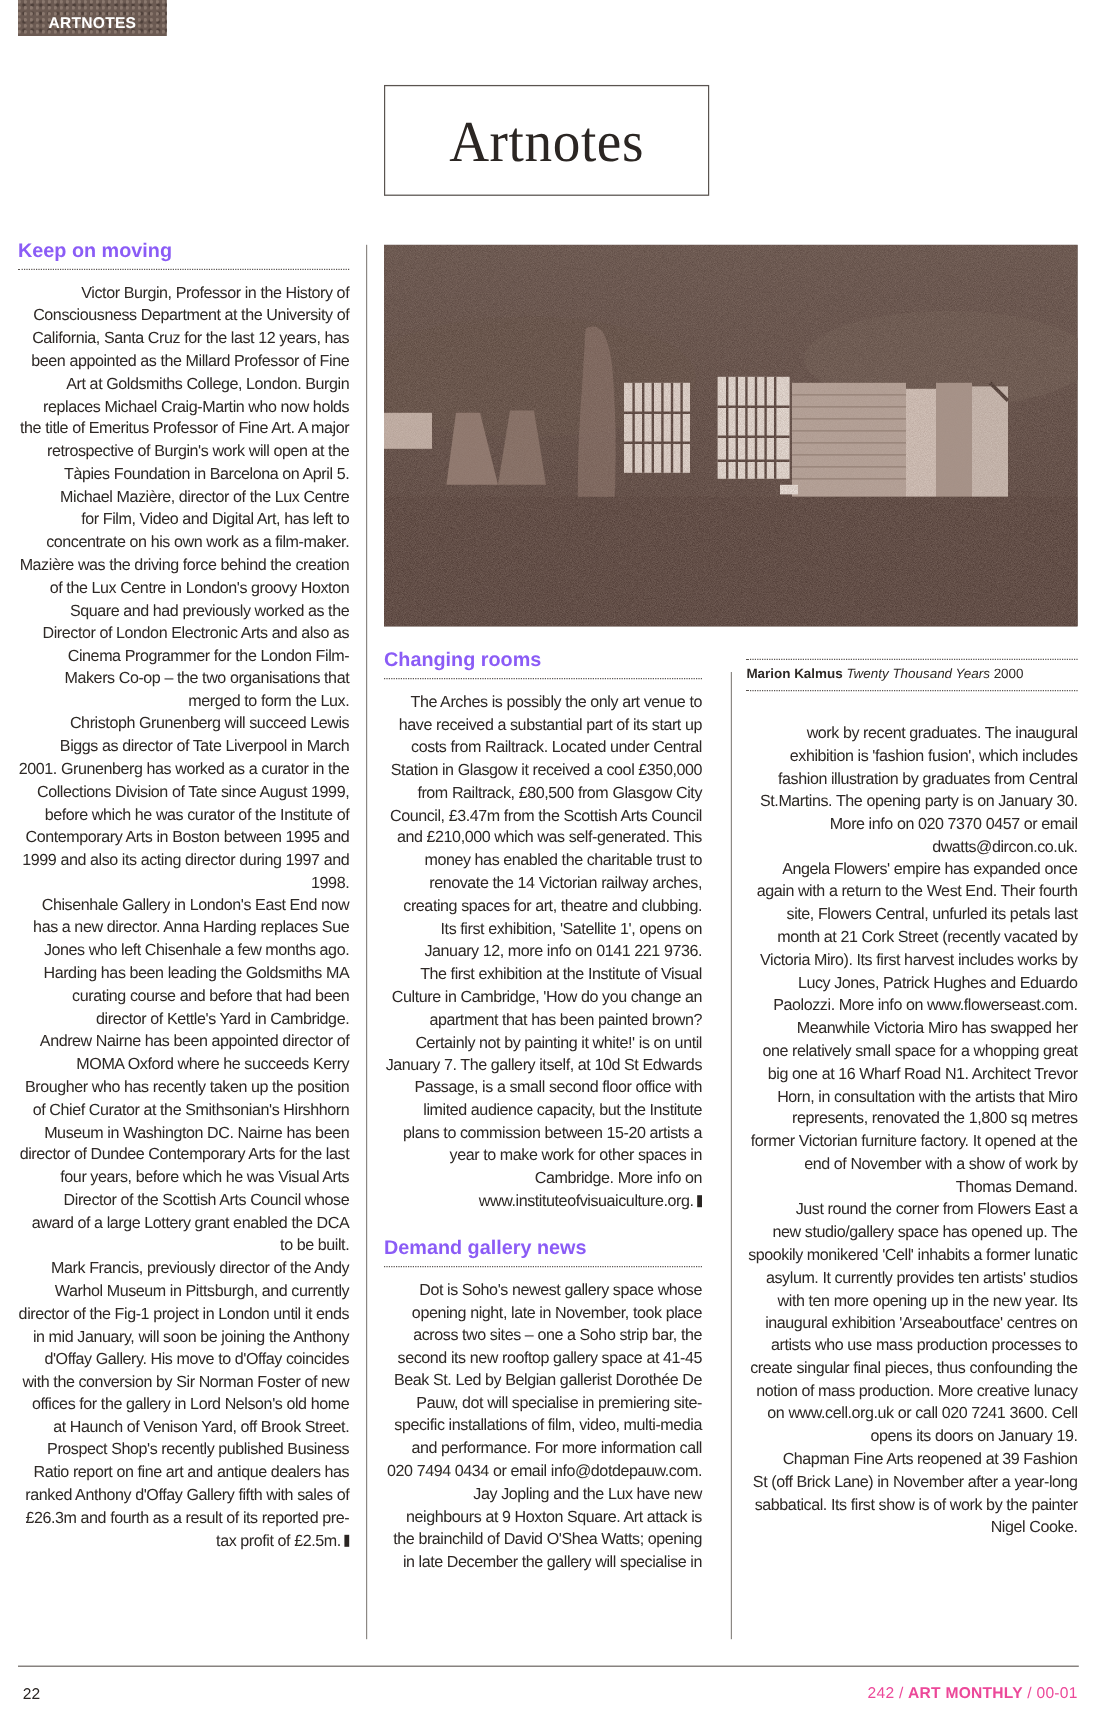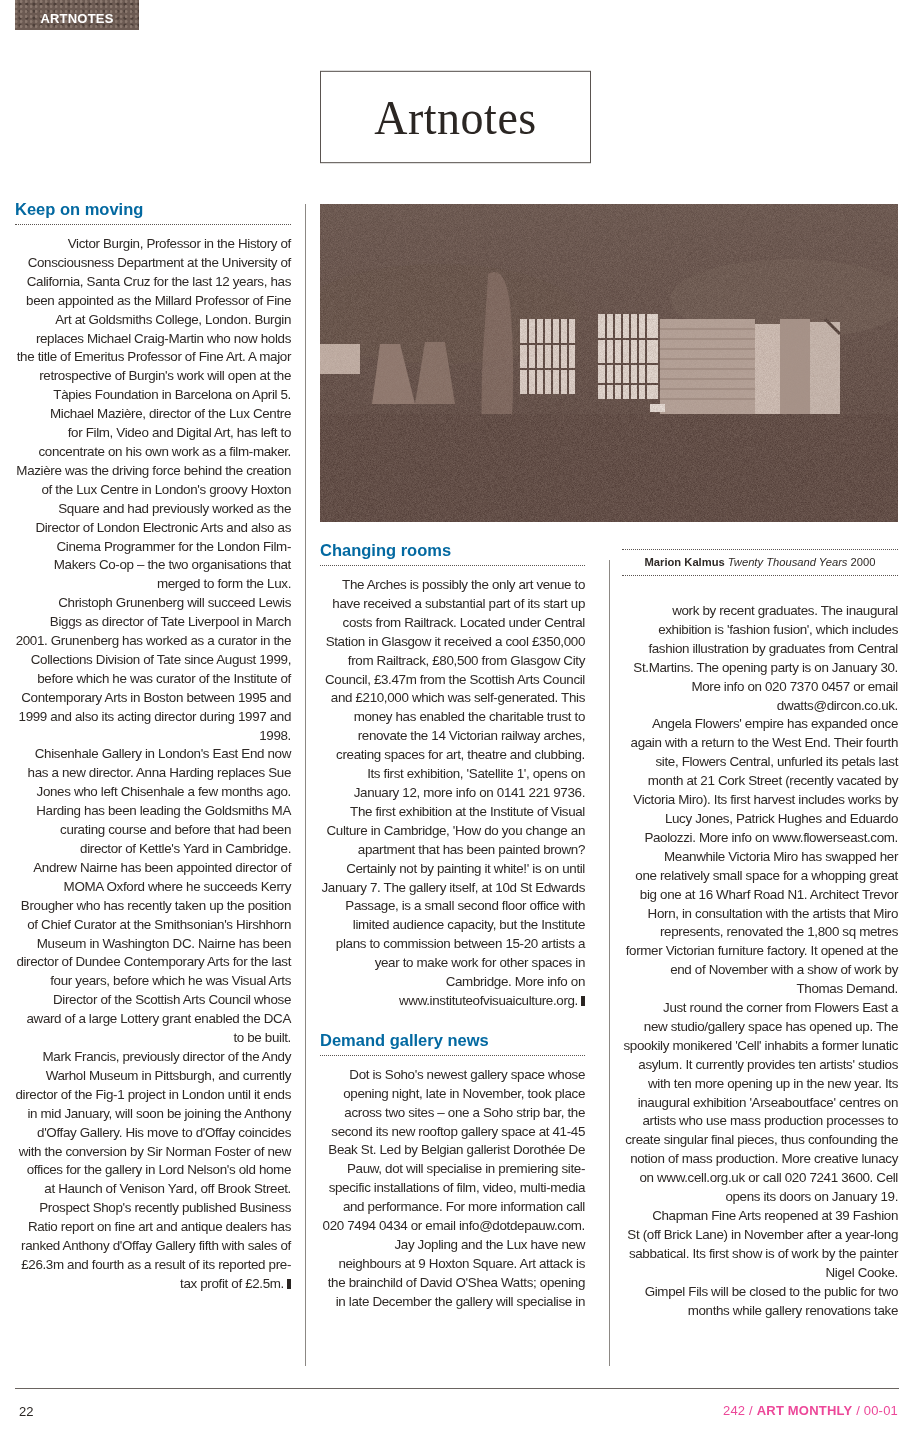--- a/index.html
+++ b/index.html
@@ -25,38 +25,38 @@
     font-family: "Liberation Serif", "DejaVu Serif", serif; font-size: 46px; color: #2b2623;
     letter-spacing: 0.5px; transform: scaleY(1.05);
   }
   .col { position: absolute; }
   .col-left { left: 15px; top: 200px; width: 276px; }
   .col-mid { left: 320px; top: 541px; width: 265px; }
   .col-right { left: 622px; top: 552px; width: 276px; }
   .rule-v { position: absolute; width: 1px; background: #8c8884; }
   .heading {
     font-family: "Liberation Sans", sans-serif; font-weight: bold; font-size: 16.5px;
-    color: #0369a1; margin: 0; padding-bottom: 5px;
+    color: #8b5cf6; margin: 0; padding-bottom: 5px;
     border-bottom: 1px dotted #5a5450;
   }
   .body-text {
     font-size: 13.4px; line-height: 18.9px; color: #2e2926; margin-top: 10px;
     font-family: "Liberation Sans", sans-serif; letter-spacing: -0.35px;
   }
   .body-text p { margin: 0; text-indent: 18px; text-align: right; }
   .body-text p.first { text-indent: 0; }
   .endmark { display: inline-block; width: 4px; height: 10px; background: #2a2522; margin-left: 3px; vertical-align: -1px; }
   #photo {
     position: absolute; left: 320px; top: 204px; width: 578px; height: 318px;
     background: #4e3a33; overflow: hidden;
   }
   #caption {
     position: absolute; left: 622px; top: 549px; width: 276px;
     border-top: 1px dotted #5a5450; border-bottom: 1px dotted #5a5450;
-    padding: 6px 0 7px 0; font-family: "Liberation Sans", sans-serif; font-size: 11.2px; color: #2e2926; text-align: center;
+    padding: 6px 0 7px 0; font-family: "Liberation Sans", sans-serif; font-size: 11.2px; color: #2e2926;
   }
   #caption .artist { font-weight: bold; }
   #caption .title { font-style: italic; }
   #footer-rule { position: absolute; left: 15px; top: 1388px; width: 884px; height: 1px; background: #6a6460; }
   #page-number { position: absolute; left: 19px; top: 1404px; font-family: "Liberation Sans", sans-serif; font-weight: normal; font-size: 13px; color: #2a2522; }
   #issue-info { position: absolute; right: 16px; top: 1403px; font-family: "Liberation Sans", sans-serif; font-size: 13px; color: #ec4899; letter-spacing: 0.2px; }
   #issue-info .mag { font-weight: bold; }
 </style>
 </head>
 <body>
@@ -179,21 +179,20 @@
   <span>2000</span>
 </div>
 
 <div class="col col-right" style="top:592px;">
   <div class="body-text" style="margin-top:10px">
     <p class="first">work by recent graduates. The inaugural exhibition is 'fashion fusion', which includes fashion illustration by graduates from Central St.Martins. The opening party is on January 30. More info on 020 7370 0457 or email dwatts@dircon.co.uk.</p>
     <p>Angela Flowers' empire has expanded once again with a return to the West End. Their fourth site, Flowers Central, unfurled its petals last month at 21 Cork Street (recently vacated by Victoria Miro). Its first harvest includes works by Lucy Jones, Patrick Hughes and Eduardo Paolozzi. More info on www.flowerseast.com.</p>
     <p>Meanwhile Victoria Miro has swapped her one relatively small space for a whopping great big one at 16 Wharf Road N1. Architect Trevor Horn, in consultation with the artists that Miro represents, renovated the 1,800 sq metres former Victorian furniture factory. It opened at the end of November with a show of work by Thomas Demand.</p>
     <p>Just round the corner from Flowers East a new studio/gallery space has opened up. The spookily monikered 'Cell' inhabits a former lunatic asylum. It currently provides ten artists' studios with ten more opening up in the new year. Its inaugural exhibition 'Arseaboutface' centres on artists who use mass production processes to create singular final pieces, thus confounding the notion of mass production. More creative lunacy on www.cell.org.uk or call 020 7241 3600. Cell opens its doors on January 19.</p>
     <p>Chapman Fine Arts reopened at 39 Fashion St (off Brick Lane) in November after a year-long sabbatical. Its first show is of work by the painter Nigel Cooke.</p>
-    <p>Gimpel Fils will be closed to the public for two months while gallery renovations take</p>
   </div>
 </div>
 
 <div id="footer-rule"></div>
 <div id="page-number">22</div>
 <div id="issue-info">
   <span>242</span>
   <span>/</span>
   <span class="mag">ART MONTHLY</span>
   <span>/</span>

